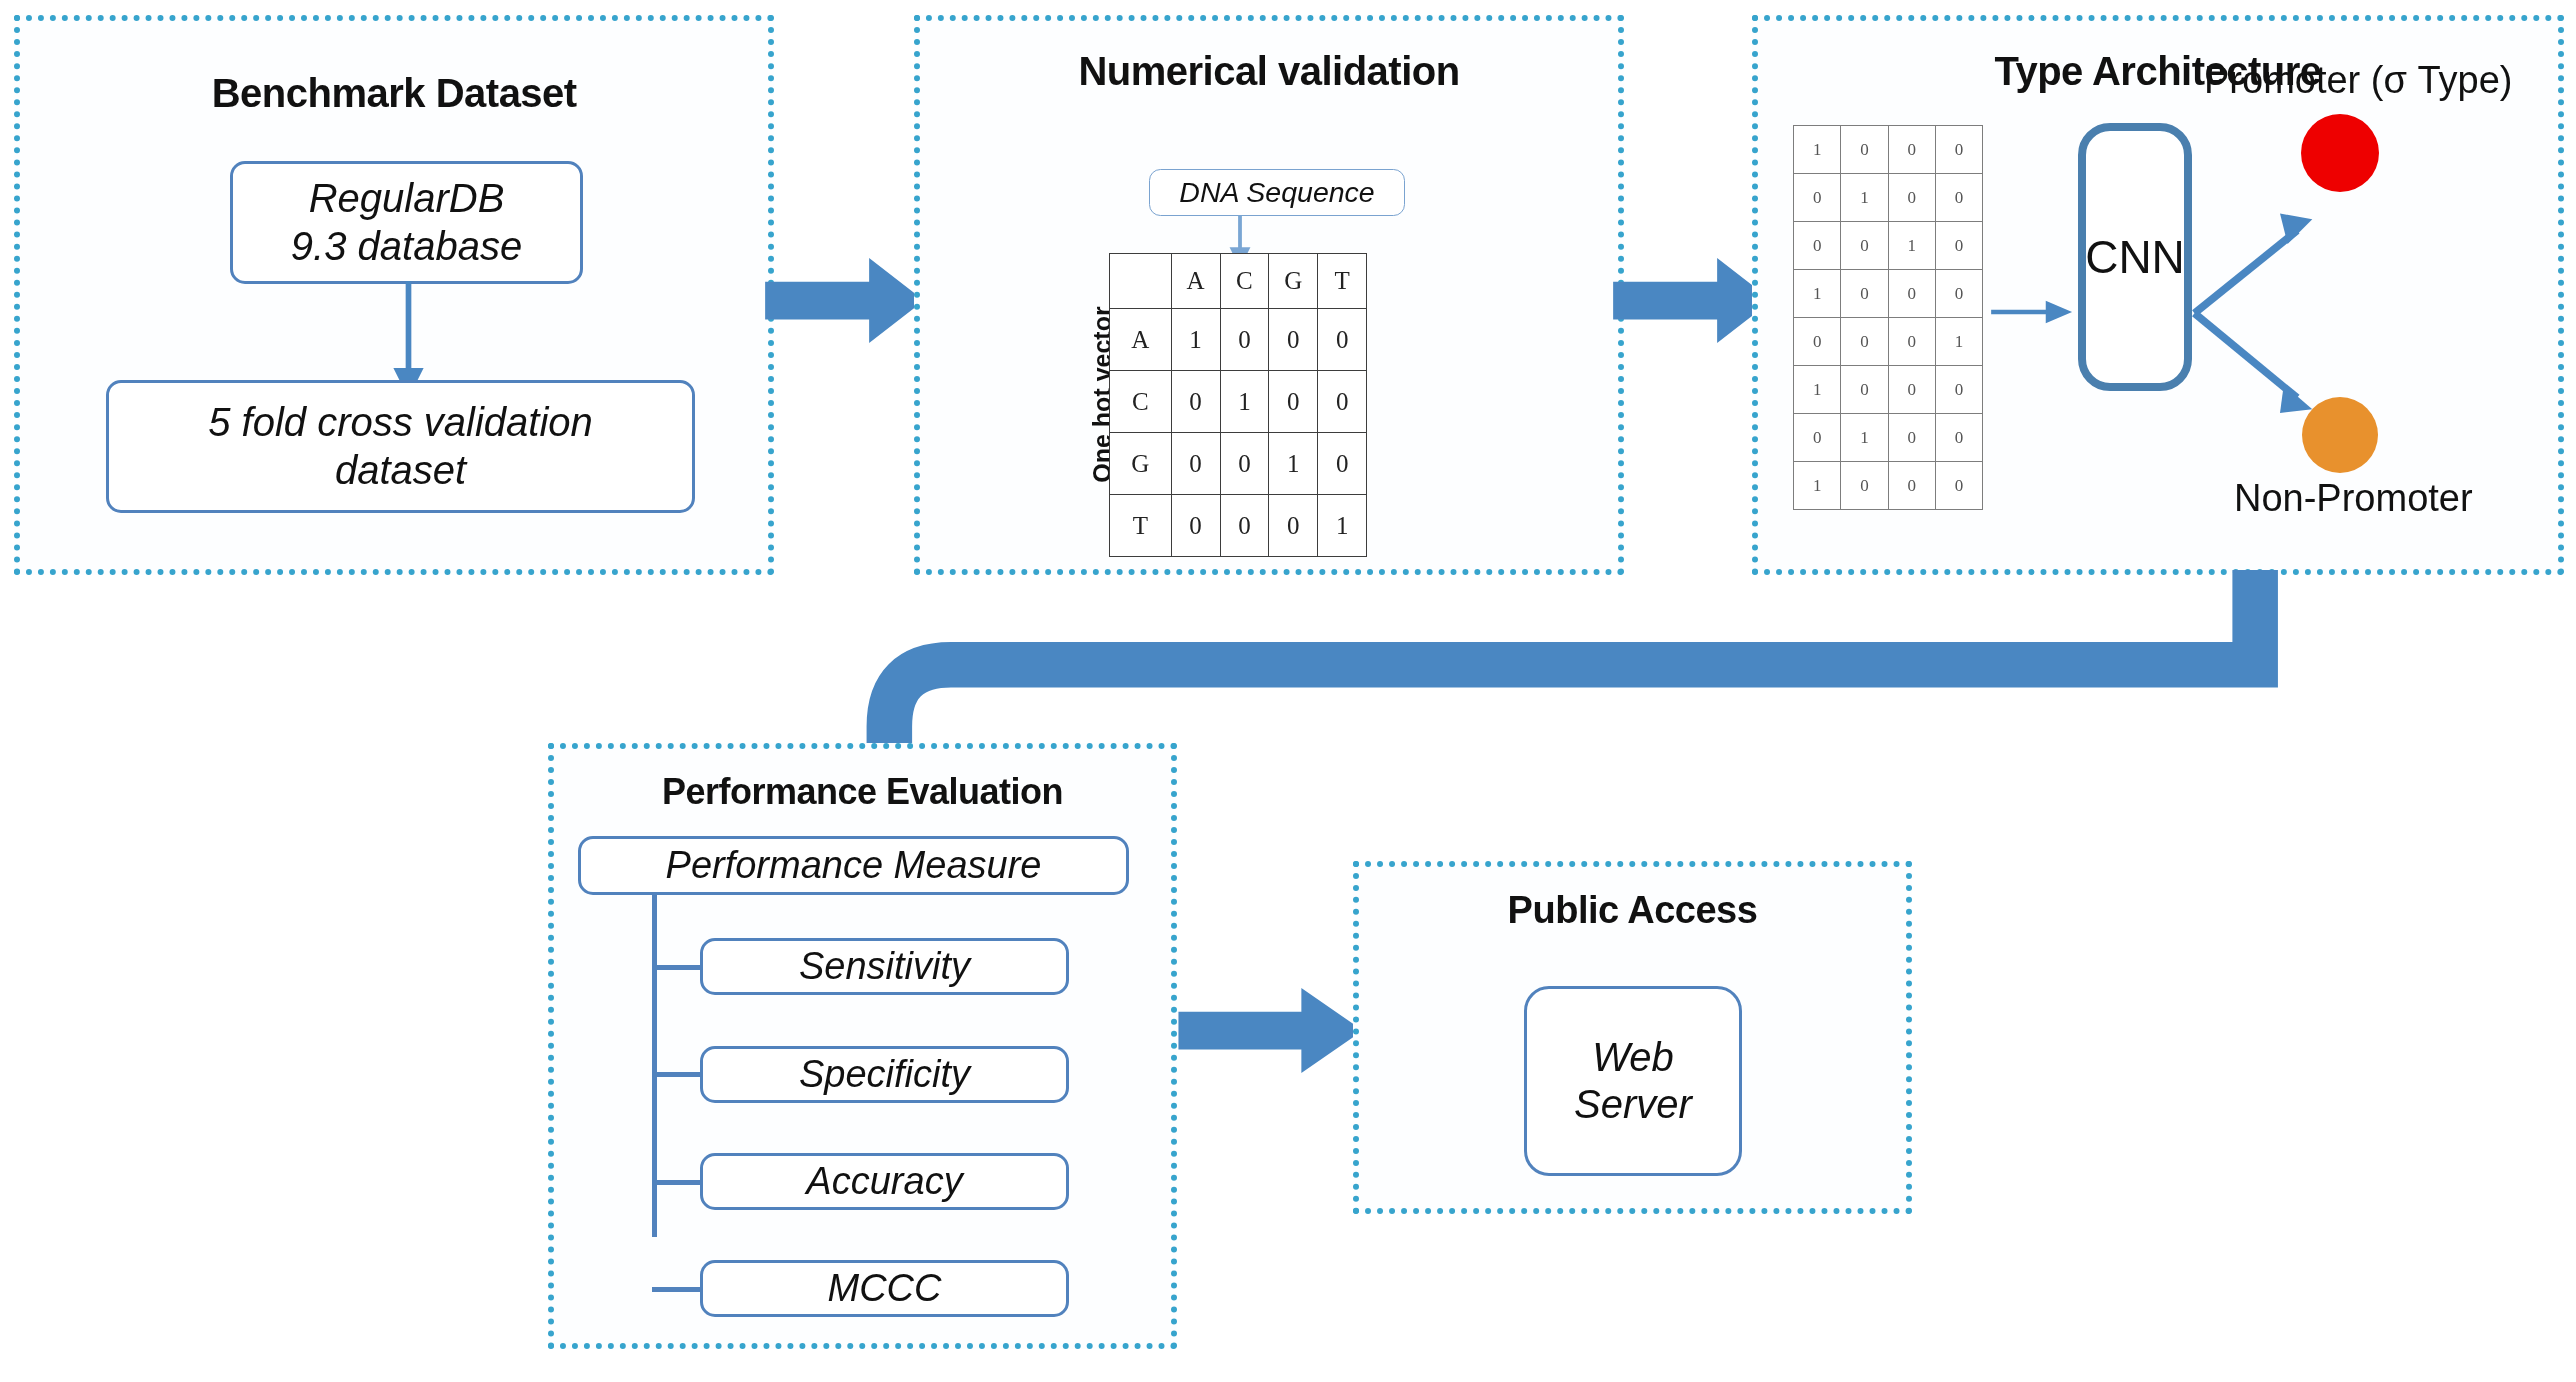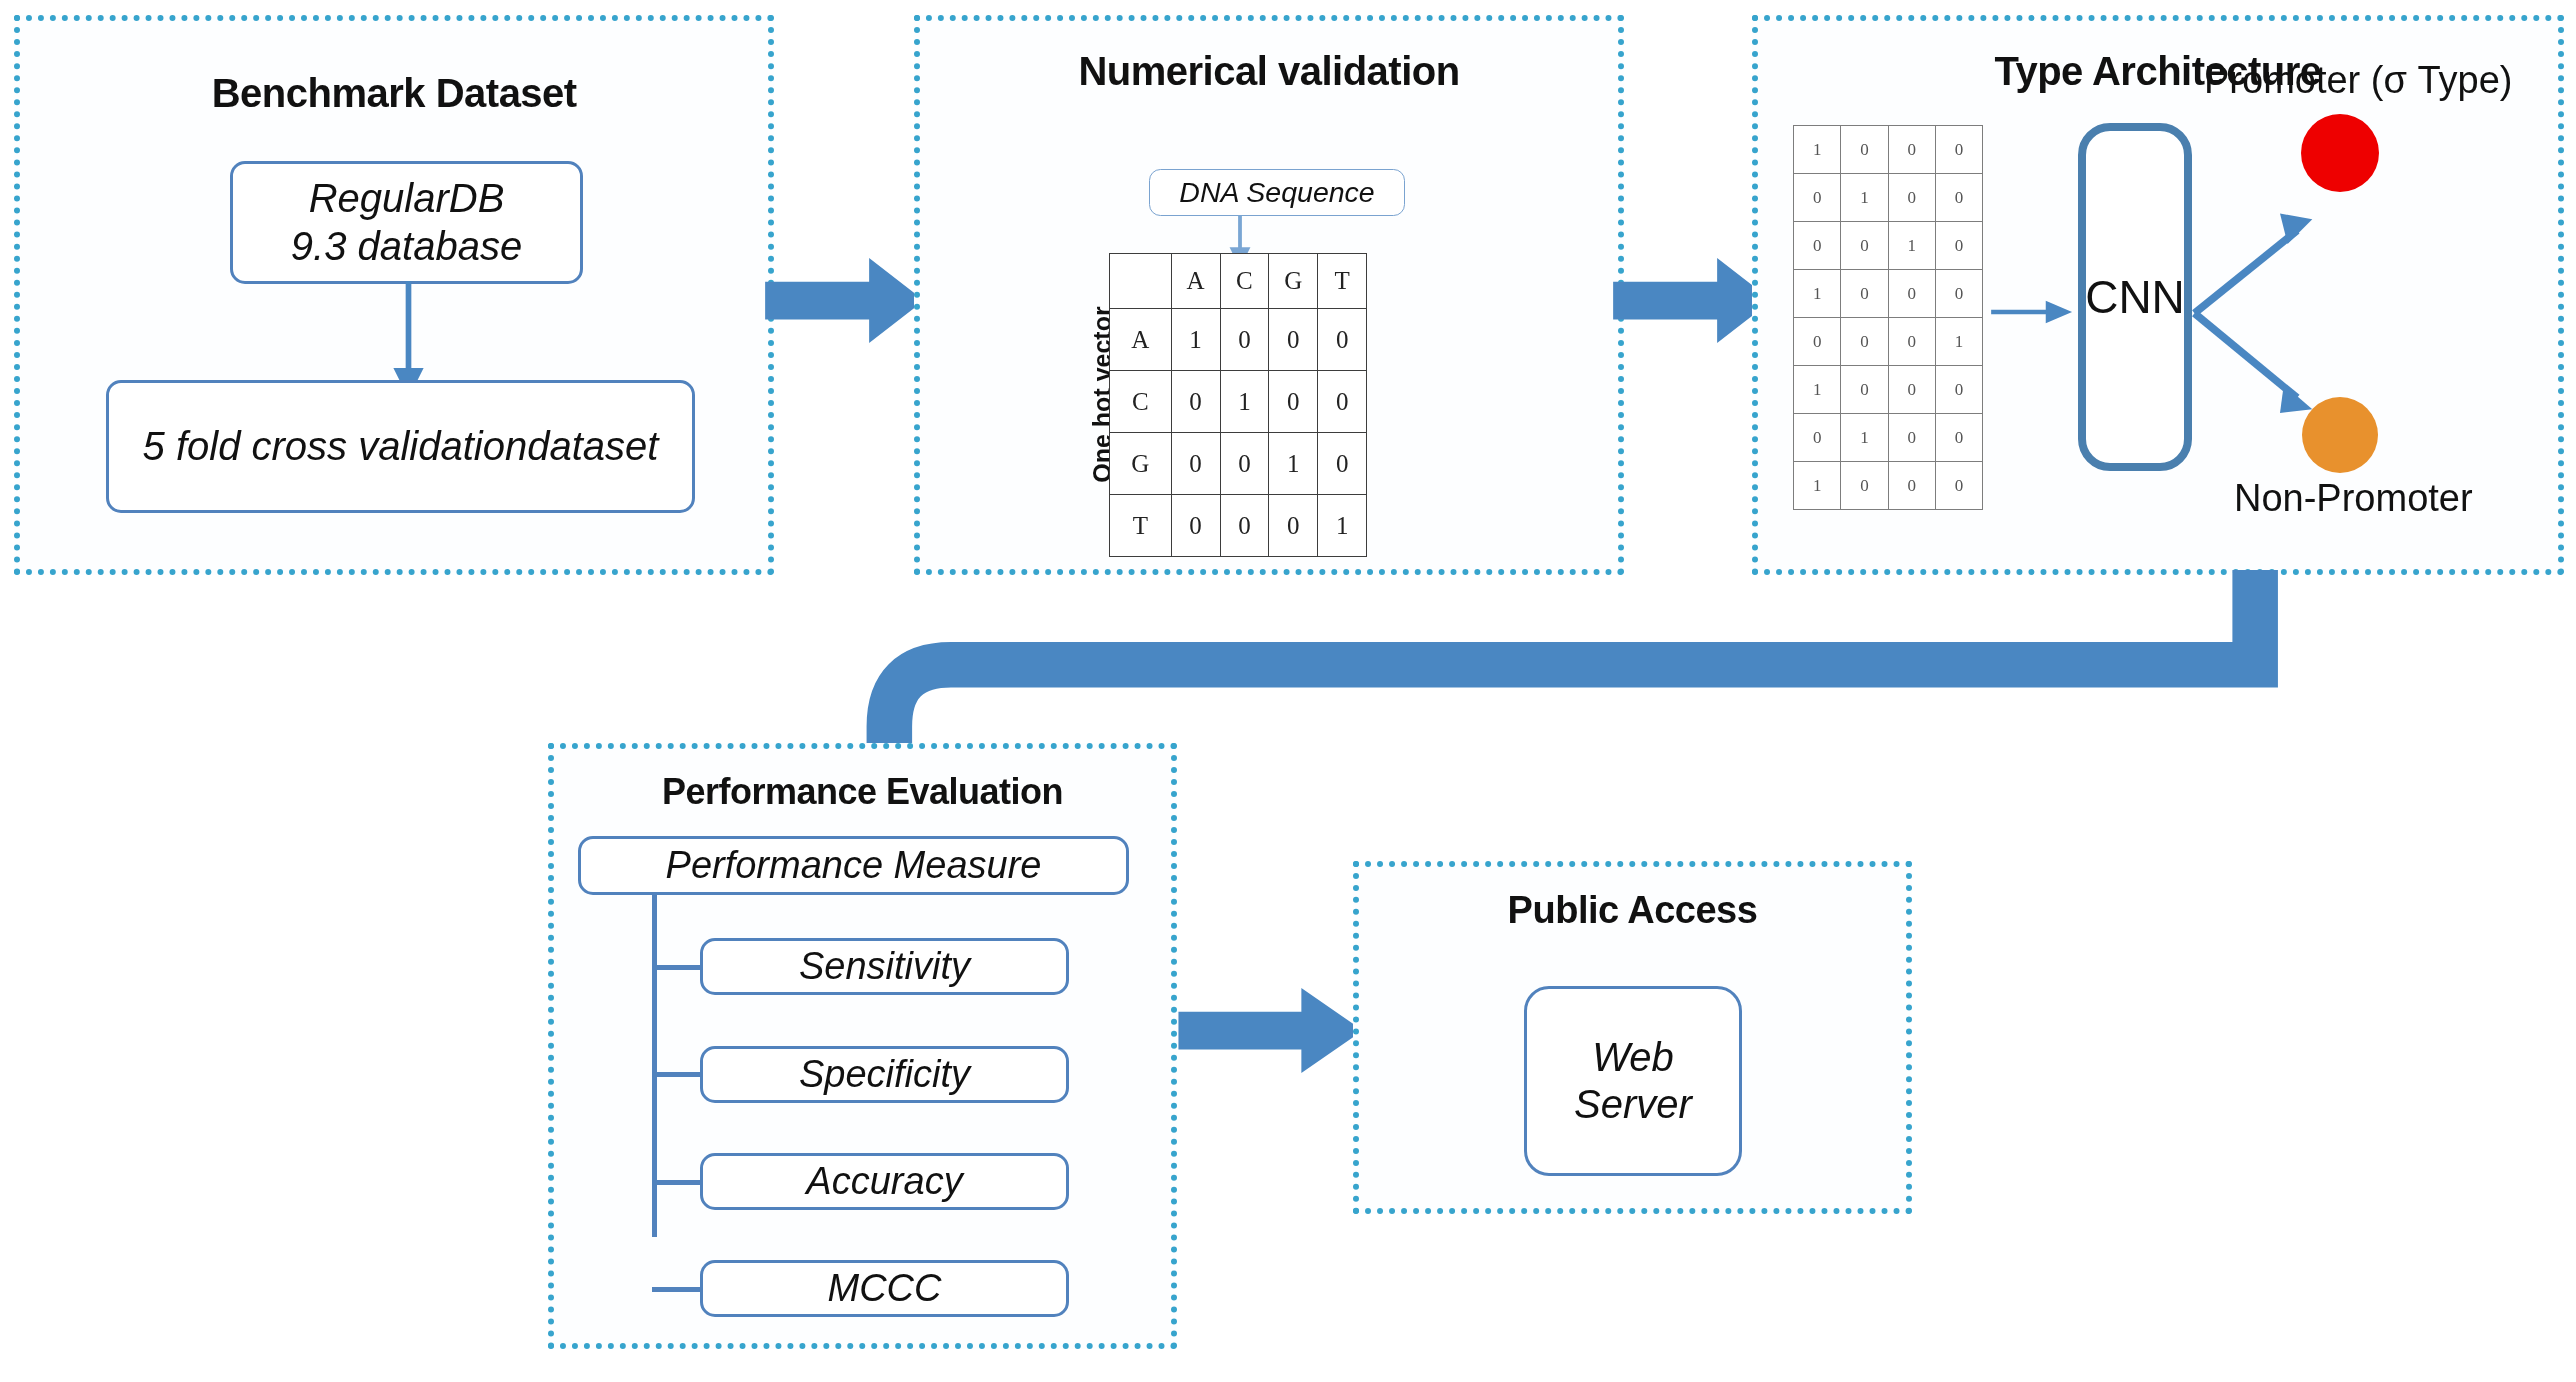--- a/index.html
+++ b/index.html
@@ -51,21 +51,21 @@
 <div class="rbox" style="left:230px;top:161px;width:353px;height:123px;font-size:40px;flex-direction:column;">
   <span>RegularDB</span>
   <span>9.3 database</span>
 </div>
 
 <svg width="57" height="123" style="left:380px;top:281px;" viewBox="0 0 60 130">
   <line x1="30" y1="0" x2="30" y2="96" stroke="#4a87c2" stroke-width="6"></line>
   <polygon points="14,92 46,92 30,124" fill="#4a87c2"></polygon>
 </svg>
 
-<div class="rbox" style="left:106px;top:380px;width:589px;height:133px;font-size:40px;">
+<div class="rbox" style="left:106px;top:380px;width:589px;height:133px;font-size:40px;flex-direction:column;">
   <span>5 fold cross validation</span>
   <span>dataset</span>
 </div>
 
 <svg class="blockarrow" width="161" height="104" style="left:765px;top:258px;" viewBox="0 0 170 110">
   <polygon points="0,25 110,25 110,0 168,45 110,90 110,65 0,65" fill="#4a87c2"></polygon>
 </svg>
 
 <div class="panel" style="left:914px;top:15px;width:710px;height:560px;">
 </div>
@@ -181,21 +181,21 @@
         <td style="height: 45px; width: 47px;">0</td>
       </tr>
     </tbody>
 </table>
 
 <svg width="85" height="32" style="left:1991px;top:296px;" viewBox="0 0 90 34">
   <line x1="0" y1="17" x2="62" y2="17" stroke="#4a87c2" stroke-width="5"></line>
   <polygon points="58,5 58,29 86,17" fill="#4a87c2"></polygon>
 </svg>
 
-<div class="cnnbox" style="left:2078px;top:123px;width:114px;height:348px;">
+<div class="cnnbox" style="left:2078px;top:123px;width:114px;height:268px;">
   <span style="font-size:46px;">CNN</span>
 </div>
 
 <svg width="247" height="285" style="left:2185px;top:185px;" viewBox="0 0 260 300">
   <line x1="10" y1="135" x2="118" y2="48" stroke="#4a87c2" stroke-width="8"></line>
   <polygon points="100,30 134,36 108,62" fill="#4a87c2"></polygon>
   <line x1="10" y1="135" x2="118" y2="224" stroke="#4a87c2" stroke-width="8"></line>
   <polygon points="104,210 134,236 100,240" fill="#4a87c2"></polygon>
 </svg>
 

